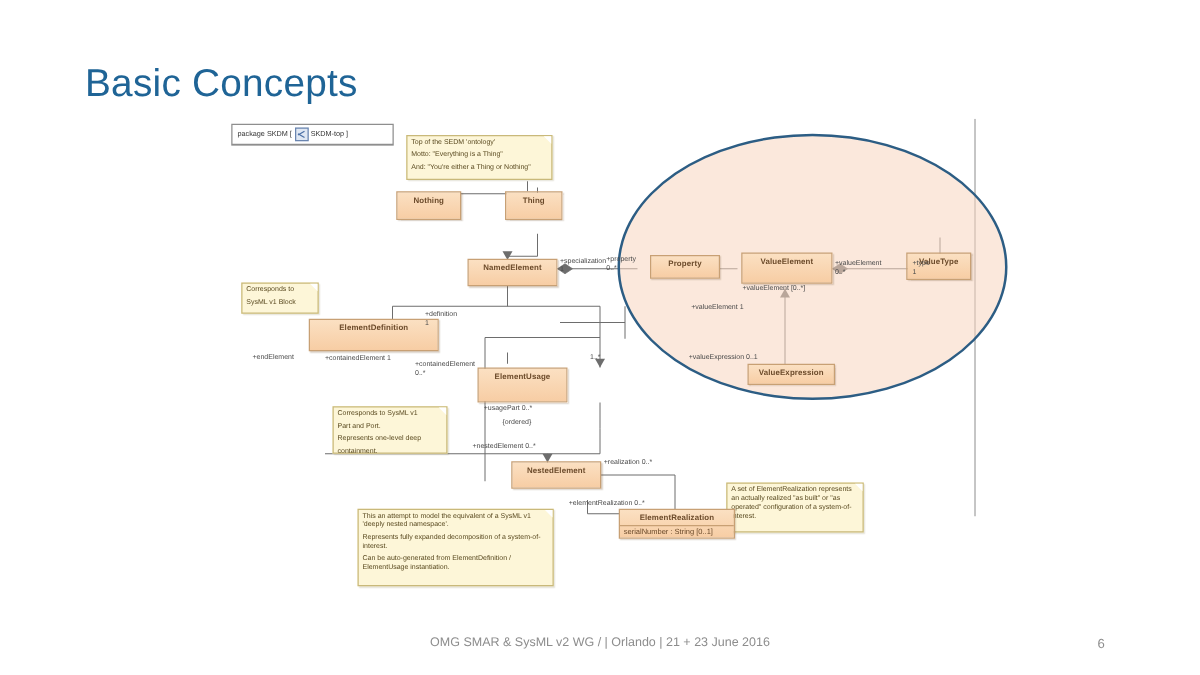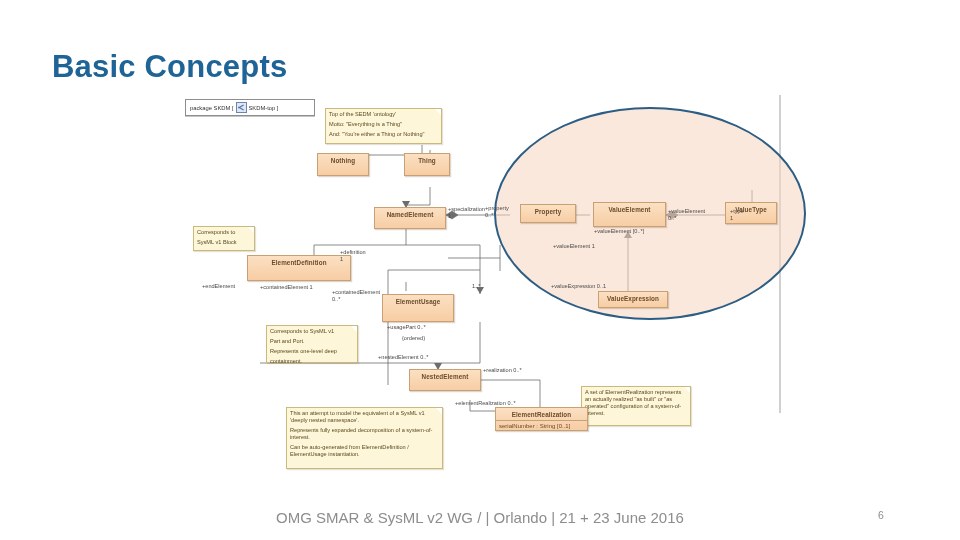--- a/index.html
+++ b/index.html
@@ -7,32 +7,32 @@
     width:960px;height:540px;
     background:#ffffff;
     font-family:"Liberation Sans", sans-serif;
     overflow:hidden;
     position:relative;
   }
   #slide{position:absolute;inset:0;background:#ffffff;}
 
   
   #title{
-    position:absolute;left:52px;top:49px;
-    font-size:31px;font-weight:700;
+    position:absolute;left:68px;top:49px;
+    font-size:31px;font-weight:400;
     color:#1f6496;
     letter-spacing:.2px;
     white-space:nowrap;
   }
 
   
   #footer-text{
     position:absolute;left:0;right:0;top:509px;
     text-align:center;
-    font-size:15px;color:#8d8d8d;
+    font-size:10px;color:#8d8d8d;
     white-space:nowrap;
   }
   #footer-page{
     position:absolute;left:878px;top:509px;
     font-size:10.5px;color:#8d8d8d;
   }
 
   
   #diagram{
     position:absolute;left:180px;top:95px;

